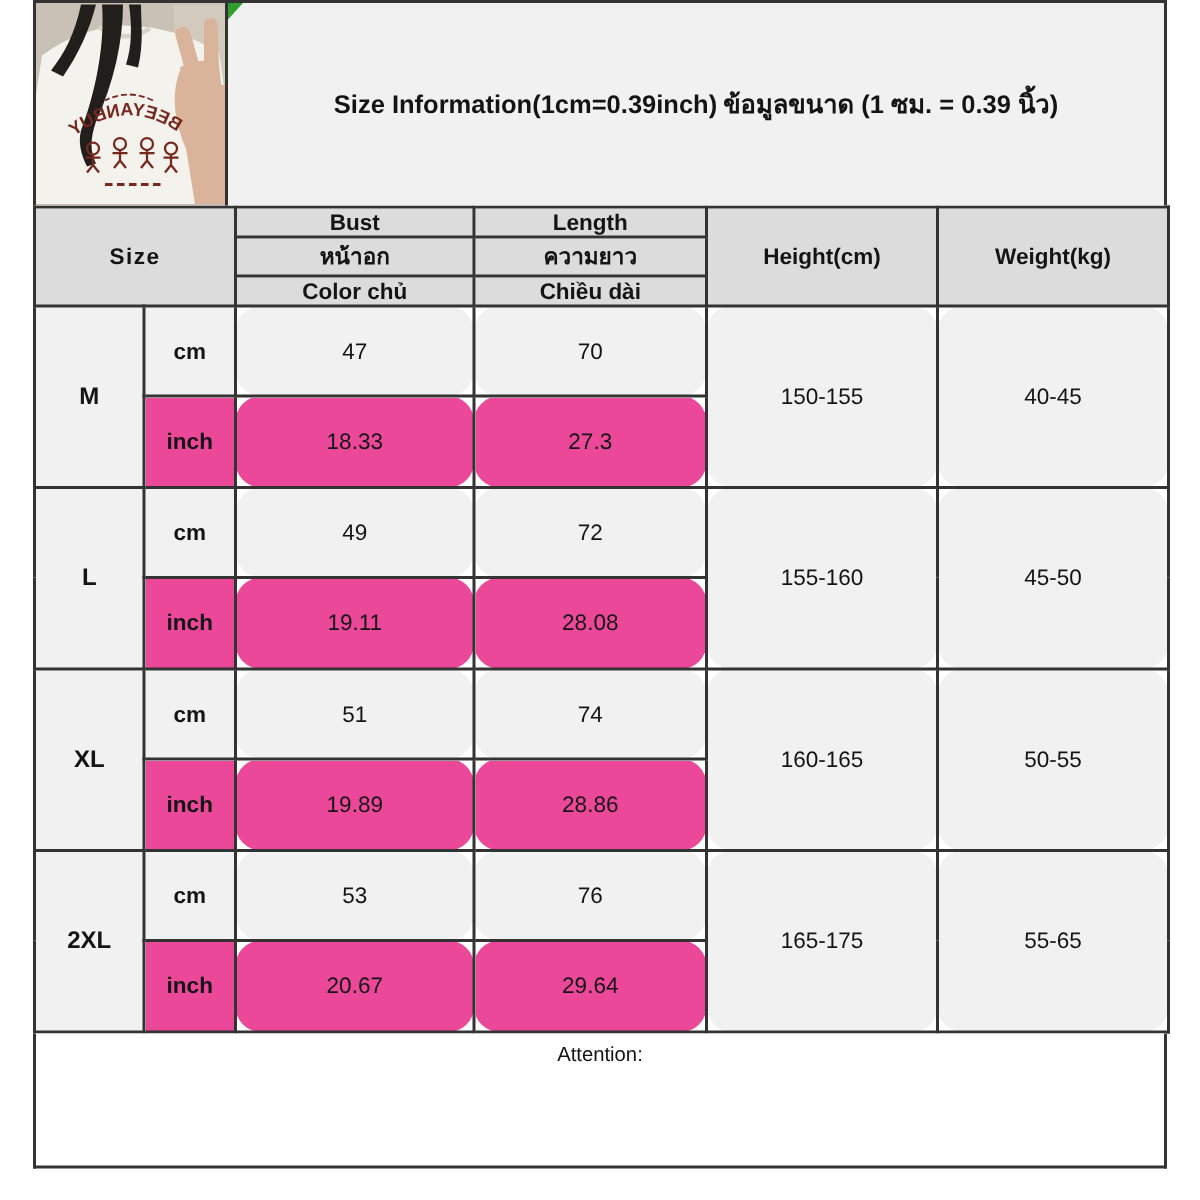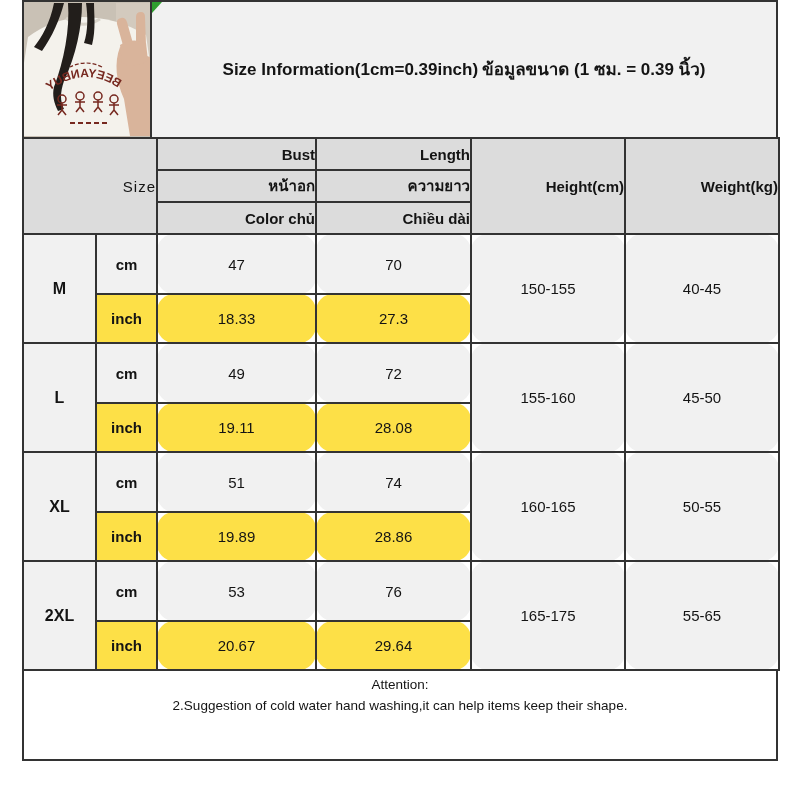--- a/index.html
+++ b/index.html
@@ -17,24 +17,24 @@
     align-items:center; gap:4px; position:relative; }
   .title-cell .t { font-weight:bold; font-size:17px; line-height:22px; }
   .corner-marker { position:absolute; top:0; left:0; width:10px; height:11px;
     background:#2f9e2f; clip-path:polygon(0 0,100% 0,0 100%); }
 
   
   table { border-collapse:collapse; width:756px; table-layout:fixed; }
   td { border:2px solid #333; text-align:center; vertical-align:middle;
     font-size:15px; overflow:hidden; }
   .hdr { background:#dcdcdc; font-weight:bold; }
-  tr.subhdr td { height:32px; font-size:15px;text-align:right; }
-  .size-big { font-size:27px; font-weight:normal; letter-spacing:1px; }
+  tr.subhdr td { height:20px; font-size:15px; }
+  .size-big { font-size:27px; font-weight:bold; letter-spacing:1px; }
   tr.cm-row td { height:60px; background:#f1f1f1; }
-  tr.inch-row td { height:49px; background:#fde047; }
+  tr.inch-row td { height:61px; background:#ec4899; }
   td.rowlabel { background:#dcdcdc; font-weight:bold; font-size:16px; }
   td.unit { font-weight:bold; font-size:15px; }
   td.hw { background:#f1f1f1; font-size:15px; }
   td.val { font-weight:normal;border-radius:17px; }
 
   
   .attention { border:2px solid #333; border-top:none; min-height:90px;
     background:#ffffff; text-align:center; font-size:13.5px; line-height:21px;
     padding:3px 4px 6px 4px; }
 </style>
@@ -174,16 +174,15 @@
       <tr class="inch-row">
         <td class="unit">inch</td>
         <td class="val">20.67</td>
         <td class="val">29.64</td>
       </tr>
     </tbody>
   </table>
 
   <div class="attention">
     <div>Attention:</div>
-    <div>2.Suggestion of cold water hand washing,it can help items keep their shape.</div>
   </div>
 
 </div>
 
 </body></html>

